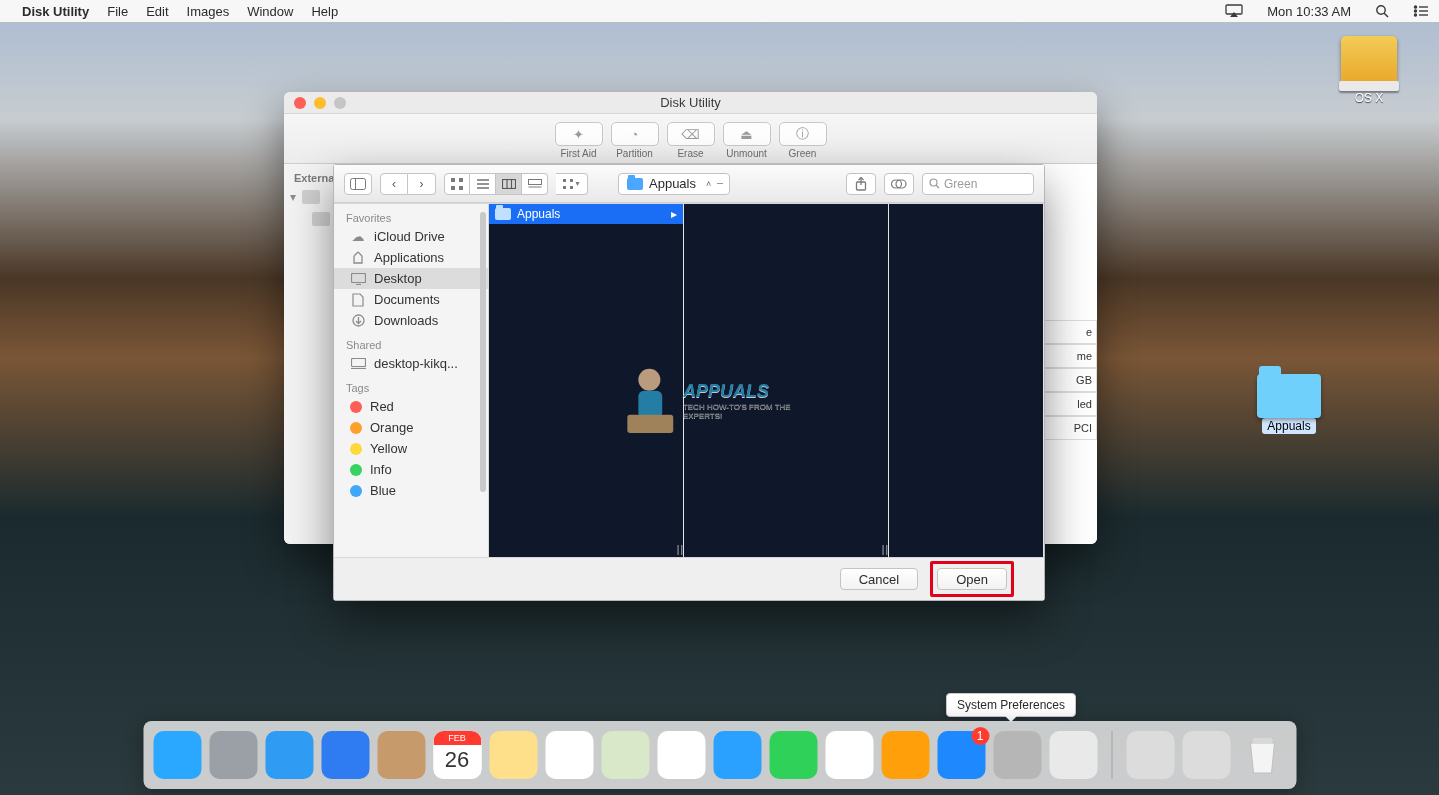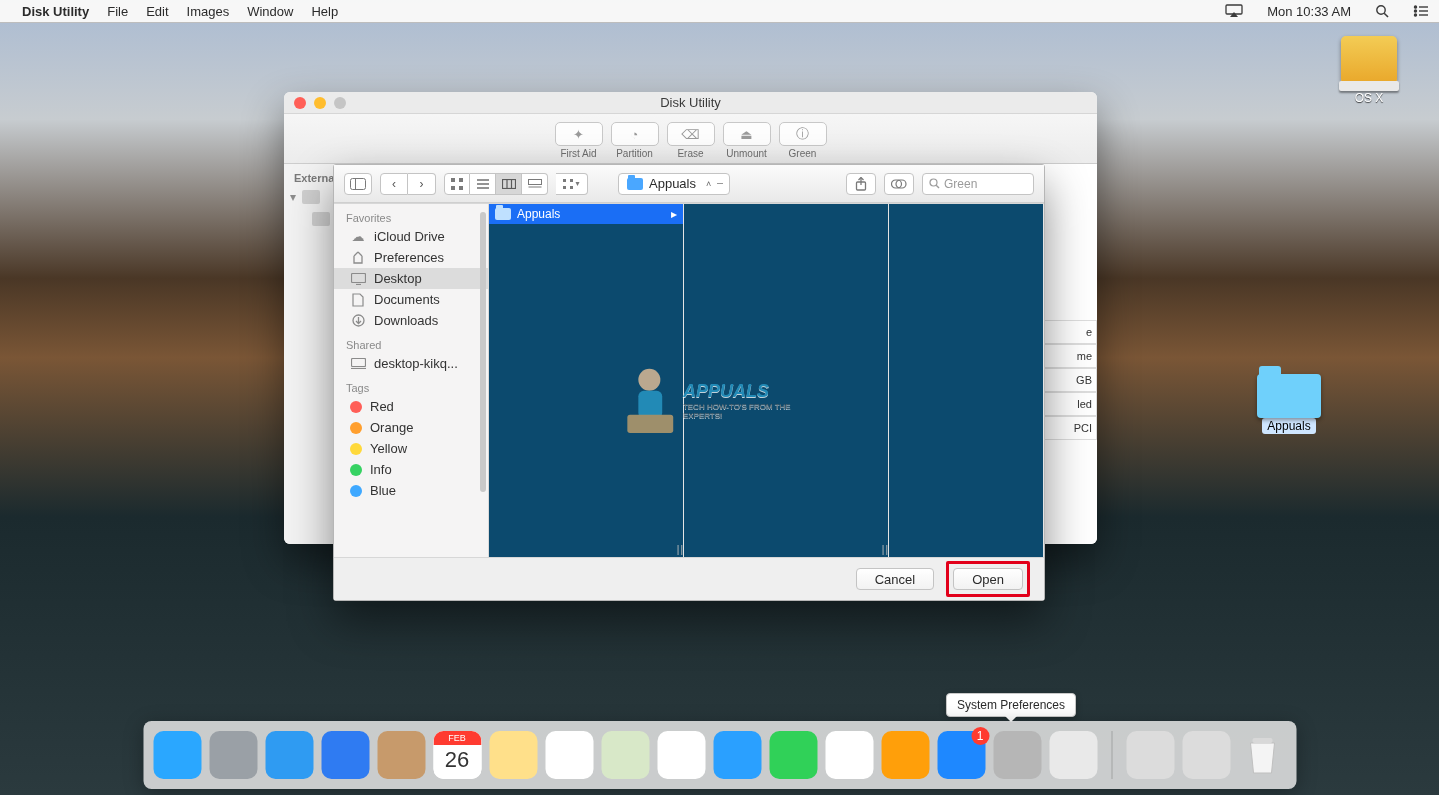--- a/index.html
+++ b/index.html
@@ -58,39 +58,39 @@
   .seg .tb-btn:first-child{border-radius:4px 0 0 4px}
   .seg .tb-btn:last-child{border-radius:0 4px 4px 0;border-left:none}
   .seg .mid{border-left:none}
   .seg .active{background:#d7d7d7}
   .loc-pop{display:flex;align-items:center;gap:6px;padding:0 18px 0 8px;height:22px;border:1px solid #c4c4c4;border-radius:4px;background:#fff;position:relative}
   .loc-pop::after{content:"";position:absolute;right:6px;top:4px;width:6px;height:12px;background:linear-gradient(#999 0 0) center/6px 1px no-repeat;}
   .mini-folder{width:16px;height:12px;background:#4aa7ff;border-radius:2px;position:relative}
   .mini-folder::before{content:"";position:absolute;top:-3px;left:1px;width:7px;height:4px;background:#4aa7ff;border-radius:1px 1px 0 0}
   .search{flex-shrink:0;width:112px;height:22px;border:1px solid #c4c4c4;border-radius:4px;background:#fff;display:flex;align-items:center;padding:0 6px;color:#9b9b9b;font-size:12px;gap:4px}
 
-  .sheet-body{flex:1;display:flex;background:#0c4a6e;border-top:1px solid #d7d7d7;border-bottom:1px solid #d7d7d7;overflow:hidden}
+  .sheet-body{flex:1;display:flex;background:#0f172a;border-top:1px solid #d7d7d7;border-bottom:1px solid #d7d7d7;overflow:hidden}
   .fs-sidebar{width:155px;background:#f5f4f4;border-right:1px solid #dadada;overflow:hidden;position:relative}
   .fs-sidebar .sect{font-size:11px;color:#8a8a8a;padding:8px 12px 2px;font-weight:500}
   .fs-item{display:flex;align-items:center;padding:3px 10px 3px 16px;font-size:13px;gap:8px;color:#333}
   .fs-item.sel{background:#dcdcdc}
   .fs-scrollthumb{position:absolute;right:2px;top:8px;width:6px;height:280px;background:#c9c9c9;border-radius:3px}
   .fs-icon{width:16px;height:14px;display:flex;align-items:center;justify-content:center;color:#8b8b8b}
   .tag-dot{width:12px;height:12px;border-radius:50%}
 
   .col{border-right:1px solid #e4e4e4;position:relative}
   .col1{width:195px}.col2{width:205px}.col3{flex:1}
   .col-row{display:flex;align-items:center;height:20px;padding:0 6px;font-size:12px;gap:6px}
   .col-row.selected{background:#1a6ef5;color:#fff}
   .col-row.selected .mini-folder{background:#bfe0ff}
   .col-row.selected .mini-folder::before{background:#bfe0ff}
   .col-row .chev{margin-left:auto;color:inherit}
   .col-handle{position:absolute;bottom:2px;right:-1px;color:#bdbdbd;font-size:10px;letter-spacing:1px}
 
-  .sheet-footer{height:42px;display:flex;align-items:center;justify-content:flex-end;gap:12px;padding:0 14px;background:#efefef}
+  .sheet-footer{height:42px;display:flex;align-items:center;justify-content:flex-end;gap:12px;padding:0 30px;background:#efefef}
   .mac-btn{height:22px;padding:0 18px;border:1px solid #c4c4c4;border-radius:4px;background:linear-gradient(#ffffff,#f2f2f2);font-size:13px;display:flex;align-items:center}
   .highlight-box{border:3px solid #e2001a;padding:4px;border-radius:2px}
 
   
   .watermark{position:absolute;left:620px;top:355px;width:200px;height:90px;opacity:.75;pointer-events:none;display:flex;align-items:center;gap:6px}
   .watermark .txt{color:#2aa0cf;font-weight:700;font-size:18px;font-style:italic;text-shadow:0 1px 0 #fff}
   .watermark .sub{font-size:8px;color:#6a6a6a;display:block;font-style:normal;font-weight:400}
 
   
   .dock{position:absolute;left:50%;transform:translateX(-50%);bottom:6px;height:68px;background:rgba(230,230,230,.85);border-radius:8px;display:flex;align-items:center;padding:0 10px;box-shadow:0 4px 20px rgba(0,0,0,.3);gap:8px}
@@ -295,21 +295,21 @@
       <div class="fs-item">
           <span class="fs-icon">☁︎</span>
           <span>iCloud Drive</span>
         </div>
       <div class="fs-item">
           <span class="fs-icon">
             <svg width="14" height="14" viewBox="0 0 14 14" fill="none" stroke="#8b8b8b" stroke-width="1.3">
               <path d="M7 1 L3 5 M7 1 L11 5 M3 5 L3 12 L11 12 L11 5"></path>
             </svg>
           </span>
-          <span>Preferences</span>
+          <span>Applications</span>
         </div>
       <div class="fs-item sel">
           <span class="fs-icon">
             <svg width="15" height="12" viewBox="0 0 15 12" fill="none" stroke="#8b8b8b" stroke-width="1.2">
               <rect x="0.5" y="0.5" width="14" height="9" rx="1"></rect>
               <line x1="5" y1="11.5" x2="10" y2="11.5"></line>
             </svg>
           </span>
           <span>Desktop</span>
         </div>

